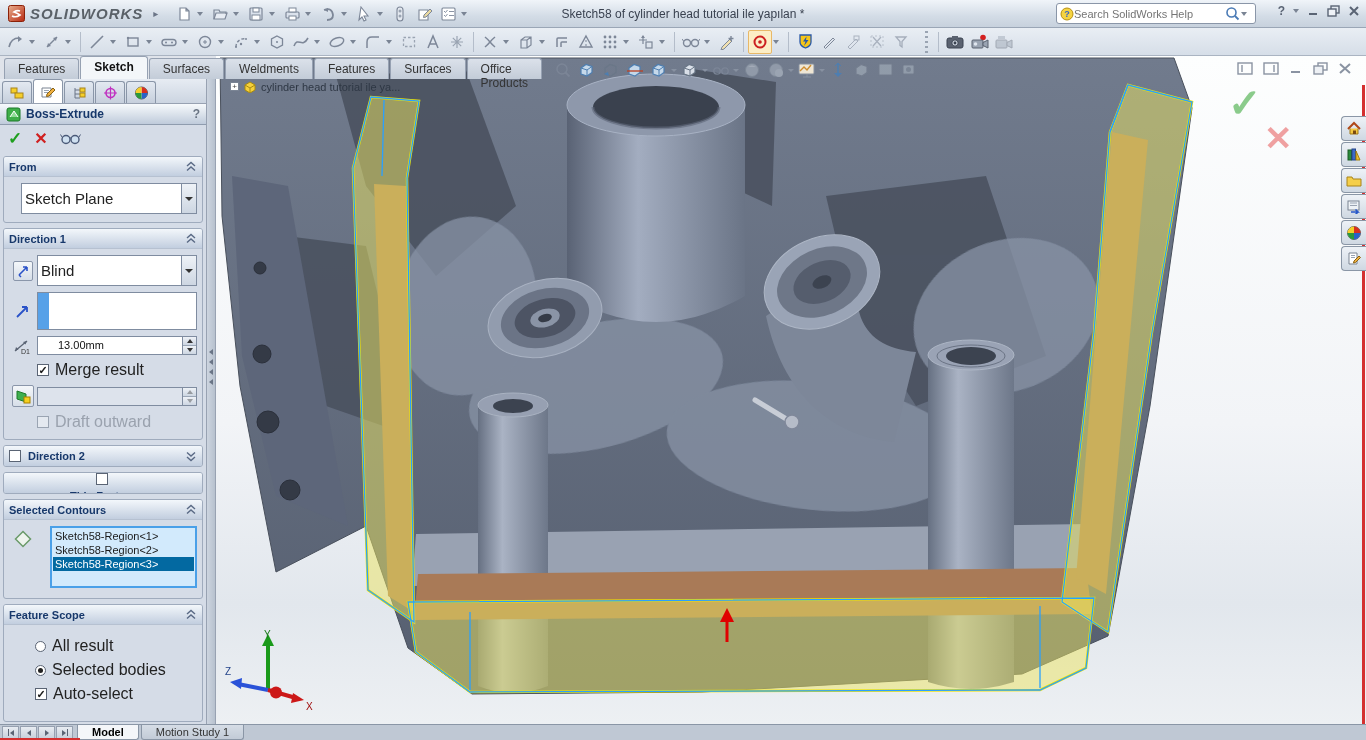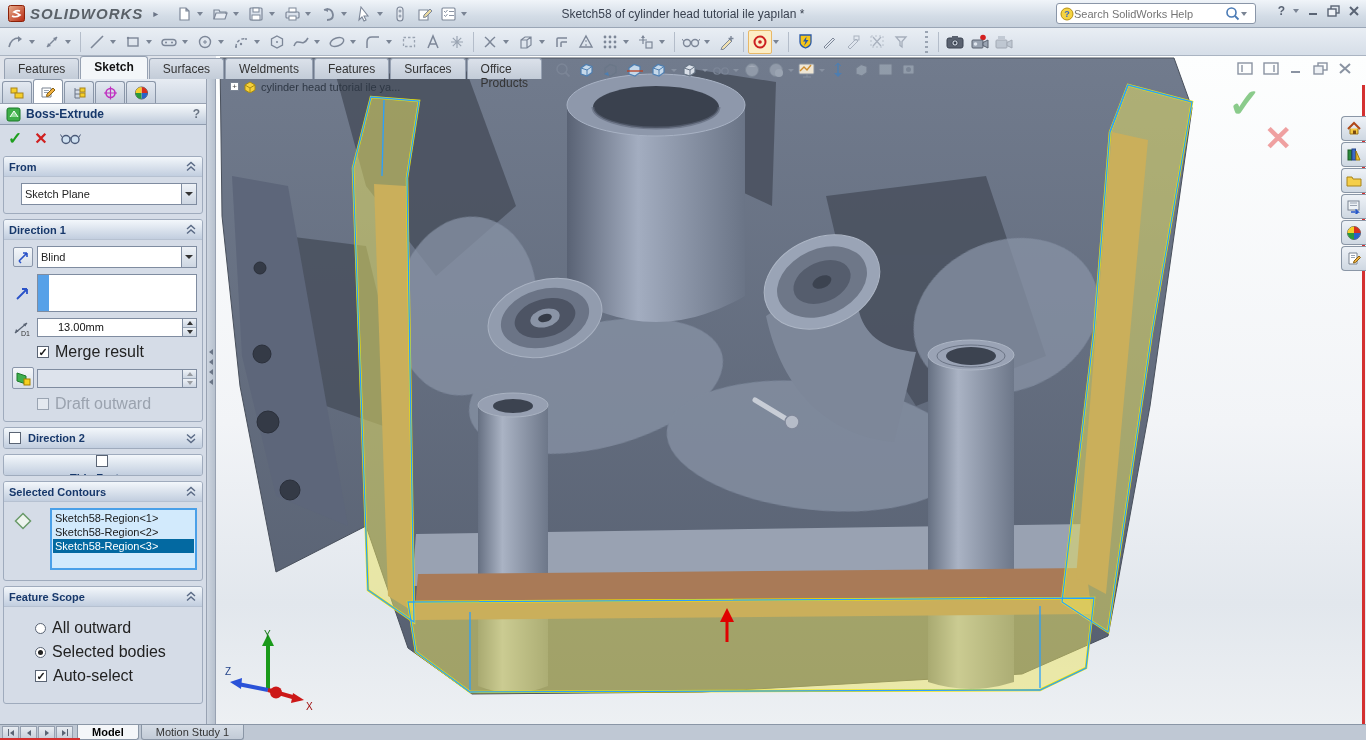--- a/index.html
+++ b/index.html
@@ -70,21 +70,21 @@
   .pm-help { color:#6a7584; font-weight:bold; font-size:12px; }
   .pm-actions { height:26px; display:flex; align-items:center; gap:12px; padding-left:8px; }
   .act-check { color:#1f9f1f; font-size:17px; font-weight:bold; }
   .act-x { color:#d02020; font-size:16px; font-weight:bold; }
   .group { margin:5px 3px 0; border:1px solid #9fabbd; border-radius:3px; background:#d5dce7; overflow:hidden; }
   .ghead { height:20px; background:linear-gradient(#f3f7fb,#c2cedf); display:flex; align-items:center; padding:0 5px; gap:5px;
     border-bottom:1px solid #b6c1d1; }
   .ghead b { color:#17386b; font-size:11px; flex:1; }
   .gbody { padding:6px 5px 8px; }
   .row { display:flex; align-items:center; margin-bottom:6px; }
-  .dropdown { flex:1; height:22px; background:#fff; border:1px solid #7f8ca0; display:flex; align-items:center; font-size:11px; }
+  .dropdown { flex:1; height:31px; background:#fff; border:1px solid #7f8ca0; display:flex; align-items:center; font-size:15px; }
   .dropdown .val { flex:1; padding-left:3px; color:#222; }
   .dd-btn { width:15px; height:100%; background:linear-gradient(#eef2f7,#cdd6e2); border-left:1px solid #7f8ca0;
     display:flex; align-items:center; justify-content:center; }
   .dd-btn i { width:0;height:0;border-left:4px solid transparent;border-right:4px solid transparent;border-top:4px solid #333; }
   .spin { flex:1; height:19px; background:#fff; border:1px solid #7f8ca0; display:flex; font-size:11px; }
   .spin .val { flex:1; padding:2px 0 0 20px; color:#111; }
   .spin-btns { width:14px; display:flex; flex-direction:column; border-left:1px solid #7f8ca0; }
   .spin-btns span { flex:1; background:linear-gradient(#eef2f7,#cdd6e2); display:flex; align-items:center; justify-content:center; }
   .spin-btns span + span { border-top:1px solid #9aa6b6; }
   .up-a { width:0;height:0;border-left:3px solid transparent;border-right:3px solid transparent;border-bottom:4px solid #333; }
@@ -1001,21 +1001,21 @@
         <b>Feature Scope</b>
         <span class="chev">
             <svg width="12" height="11">
               <path d="M2,5 L6,1.5 L10,5 M2,9.5 L6,6 L10,9.5" stroke="#5a6a85" stroke-width="1.4" fill="none"></path>
             </svg>
           </span>
       </div>
       <div class="gbody" style="padding-bottom:12px;">
         <div class="fs-row">
           <span class="radio"></span>
-          <span class="lbl">All outward</span>
+          <span class="lbl">All result</span>
         </div>
         <div class="fs-row">
           <span class="radio on"></span>
           <span class="lbl">Selected bodies</span>
         </div>
         <div class="fs-row">
           <span class="cb checked"></span>
           <span class="lbl">Auto-select</span>
         </div>
       </div>

